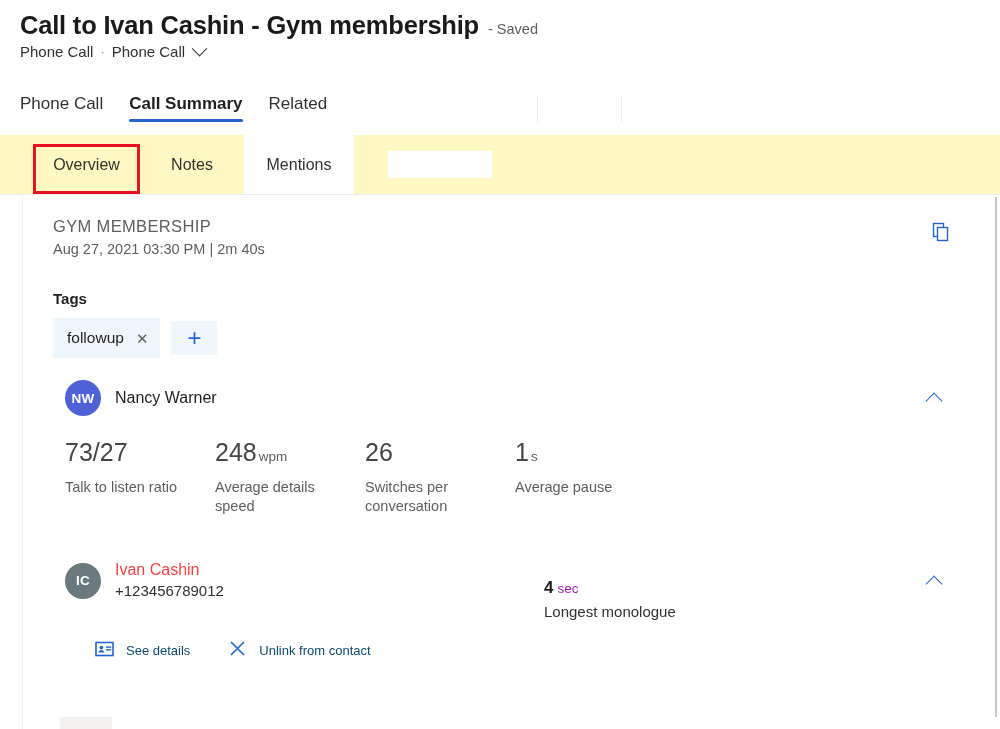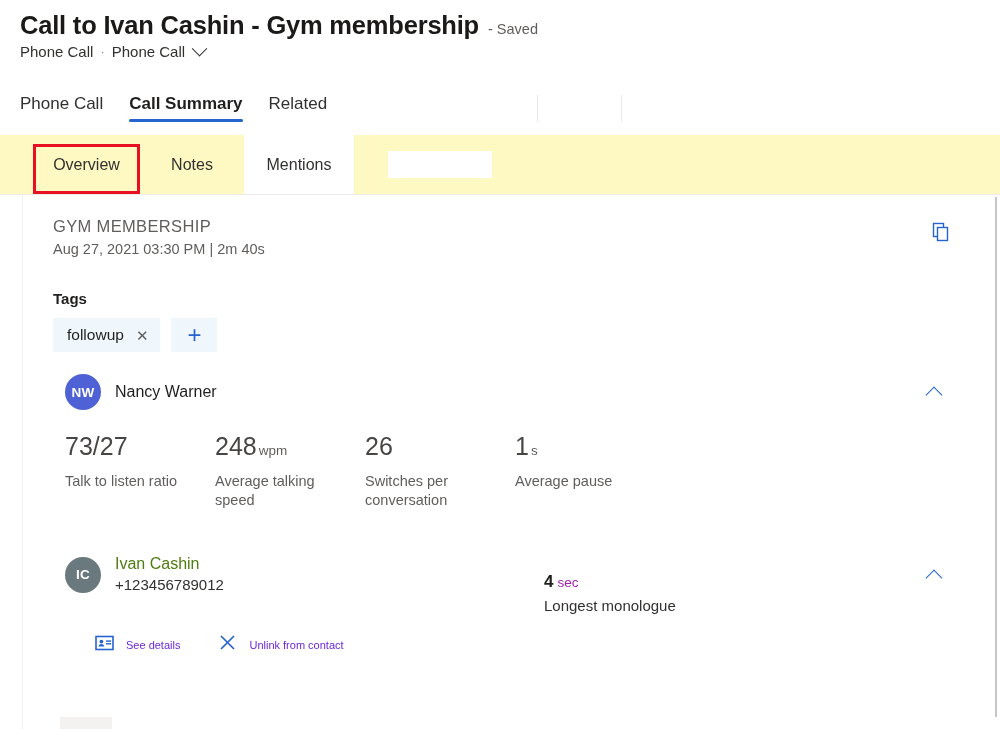--- a/index.html
+++ b/index.html
@@ -97,21 +97,21 @@
   }
 
   .sec-head {
     font-size: 15px; font-weight: 700; color: #201f1e;
   }
   .tags-head { margin-top: 33px; }
   .tags-row { display: flex; align-items: center; gap: 11px; margin-top: 11px; }
   .tag-chip {
     display: flex; align-items: center; gap: 12px;
     background: #eff6fc; color: #201f1e; font-size: 15.5px;
-    padding: 6px 12px 6px 14px; height: 34px; cursor: pointer;
+    padding: 6px 12px 6px 14px; height: 40px; cursor: pointer;
   }
   .tag-x {
     font-size: 15px; color: #605e5c; line-height: 1; cursor: pointer;
   }
   .tag-add {
     width: 46px; height: 34px; background: #eff6fc;
     display: flex; align-items: center; justify-content: center;
     color: #2564cf; font-size: 24px; font-weight: 300; cursor: pointer;
     line-height: 1;
   }
@@ -125,21 +125,21 @@
   .avatar {
     width: 36px; height: 36px; border-radius: 50%;
     display: flex; align-items: center; justify-content: center;
     color: #fff; font-size: 13.5px; font-weight: 600; letter-spacing: .3px;
     flex: none;
   }
   .avatar.blue { background: #4f62d5; }
   .avatar.gray { background: #69797e; }
   .att-name { font-size: 16px; color: #201f1e; margin-left: 14px; }
   .att-block { margin-left: 14px; }
-  .att-block .nm { font-size: 16px; color: #4d7c0f; line-height: 20px; }
+  .att-block .nm { font-size: 16px; color: #ef4444; line-height: 20px; }
   .att-block .ph { font-size: 15px; color: #323130; line-height: 21px; }
 
   .chev-up {
     position: absolute; right: 18px; top: 50%; width: 18px; height: 18px;
     margin-top: -9px; cursor: pointer;
   }
   .chev-up::before {
     content: ""; position: absolute; left: 2px; top: 6px;
     width: 11px; height: 11px;
     border-left: 1.7px solid #2564cf; border-top: 1.7px solid #2564cf;
@@ -167,21 +167,21 @@
     font-size: 17px; color: #201f1e; font-weight: 700; line-height: 20px;
   }
   .metric-right .unit { font-size: 13.5px; color: #a21caf; font-weight:400; margin-left: 4px; }
   .metric-right .lbl { font-size: 15px; color: #323130; margin-top: 4px; }
 
   .actions {
     display: flex; align-items: center; gap: 38px;
     margin-top: 38px; padding-left: 42px;
   }
   .action { display: flex; align-items: center; gap: 12px; cursor: pointer; }
-  .action .txt { font-size: 11px; color: #6d28d9; }
+  .action .txt { font-size: 13px; color: #0c4a6e; }
 
   
   .vscroll {
     position: absolute; right: 0; top: 195px; width: 7px; height: 534px;
     background: #ffffff;
   }
   .vscroll .thumb {
     position: absolute; left: 2px; top: 2px; width: 2px; height: 520px;
     background: #c8c6c4;
   }
@@ -261,21 +261,21 @@
         <div class="chev-up"></div>
       </div>
 
       <div class="metrics">
         <div class="metric">
           <div class="val"><span>73/27</span><span class="unit"></span></div>
           <div class="lbl">Talk to listen ratio</div>
         </div>
         <div class="metric">
           <div class="val"><span>248</span><span class="unit">wpm</span></div>
-          <div class="lbl">Average talking speed</div>
+          <div class="lbl">Average details speed</div>
         </div>
         <div class="metric">
           <div class="val"><span>26</span><span class="unit"></span></div>
           <div class="lbl">Switches per conversation</div>
         </div>
         <div class="metric">
           <div class="val"><span>1</span><span class="unit">s</span></div>
           <div class="lbl">Average pause</div>
         </div>
       </div>

